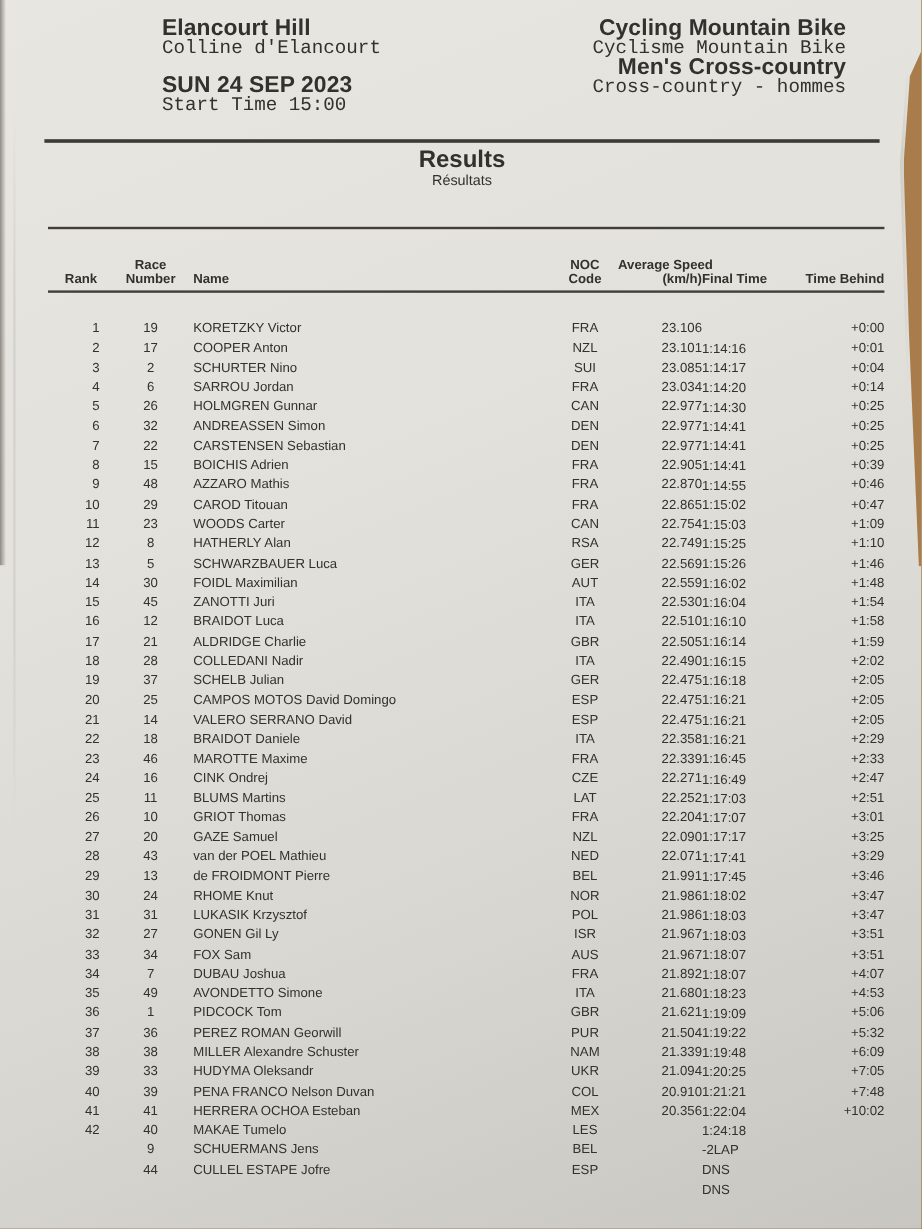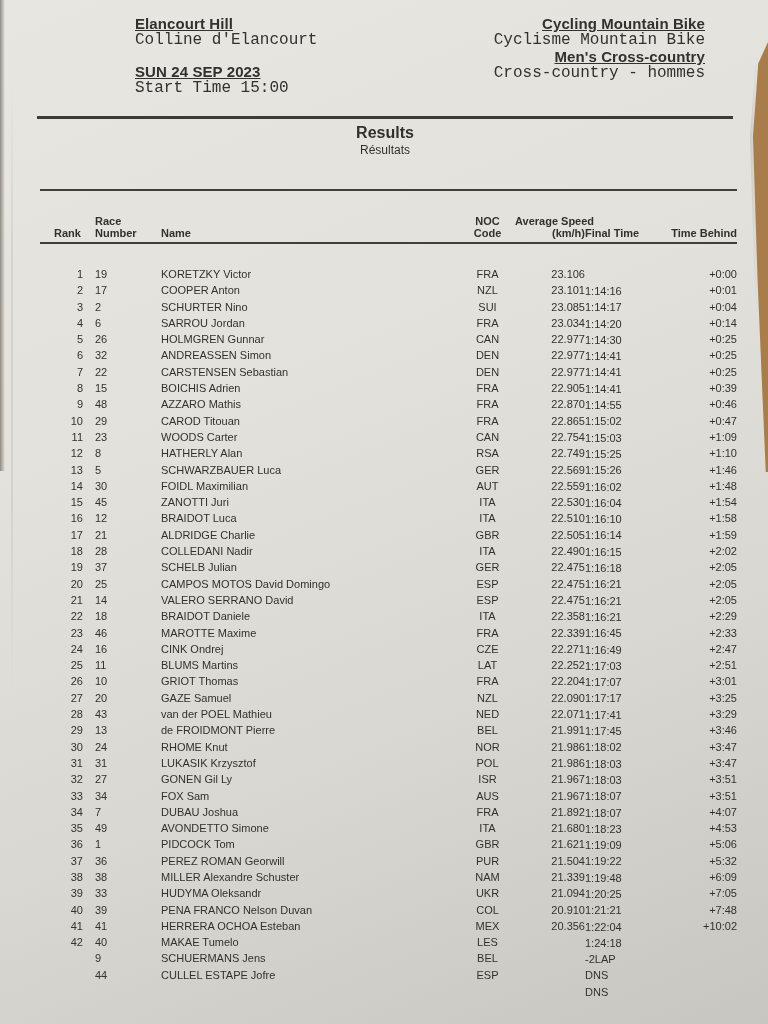--- a/index.html
+++ b/index.html
@@ -35,44 +35,44 @@
     position:absolute;right:0;top:42px;width:18px;height:430px;
     background:linear-gradient(to left,rgba(0,0,0,0) 60%,rgba(70,60,48,.14));
     clip-path:polygon(100% 0,100% 100%,80% 100%,25% 55%,0 22%,30% 5%);
   }
 
   .ink{color:#32312e;}
 
   
   .hdr-left{position:absolute;left:135px;top:15px;}
   .hdr-right{position:absolute;left:455px;top:15px;width:250px;text-align:right;}
-  .t-bold{font-weight:bold;font-size:15px;line-height:18px;letter-spacing:.1px;text-decoration:underline;}
+  .t-bold{font-weight:bold;font-size:19px;line-height:18px;letter-spacing:.1px;}
   .t-sub{font-size:16px;line-height:15px;font-family:Liberation Mono, monospace;}
   .hdr-gap{height:15px;}
 
   
   .rule-top{position:absolute;left:37px;top:116px;width:696px;height:3px;background:#3c3b38;}
   .title-block{position:absolute;left:37px;top:124px;width:696px;text-align:center;}
-  .title-en{font-weight:bold;font-size:16px;line-height:18px;}
+  .title-en{font-weight:bold;font-size:20px;line-height:18px;}
   .title-fr{font-size:12px;line-height:16px;}
 
   
   .rtable{position:absolute;left:40px;top:189px;width:697px;font-size:11px;}
   .thead{
     border-top:2px solid #403f3c;border-bottom:2px solid #403f3c;
     padding:2px 0 3px 0;font-weight:bold;
   }
   .trow{display:grid;grid-template-columns:55px 61px 302px 57px 70px 78px 74px;align-items:center;}
   .thead .trow{align-items:end;}
   .rows{padding-top:7px;}
   .rows .trow{height:16.3px;}
   .cell{white-space:nowrap;}
   .c-rank{text-align:right;padding-right:12px;}
   .h-rank{text-align:center;padding-right:0;margin-top:23px;}
-  .c-race{text-align:left;}
+  .c-race{text-align:center;}
   .c-name{text-align:left;padding-left:5px;}
   .c-noc{text-align:center;padding-left:2px;}
   .c-spd{text-align:right;}
   .c-fin{text-align:left;margin-top:34px;}
   .c-beh{text-align:right;}
   .hline{display:block;line-height:12px;}
 </style>
 </head>
 <body>
 

